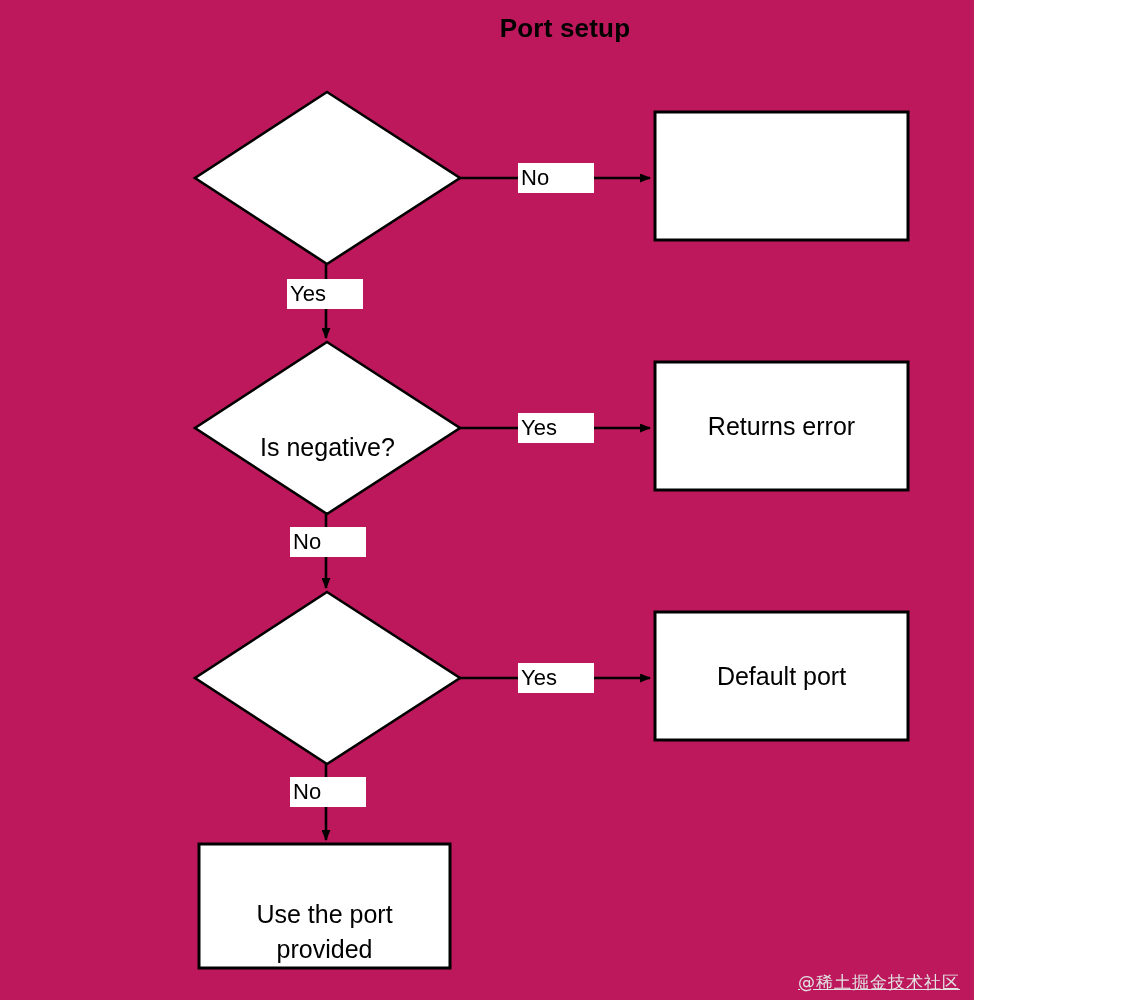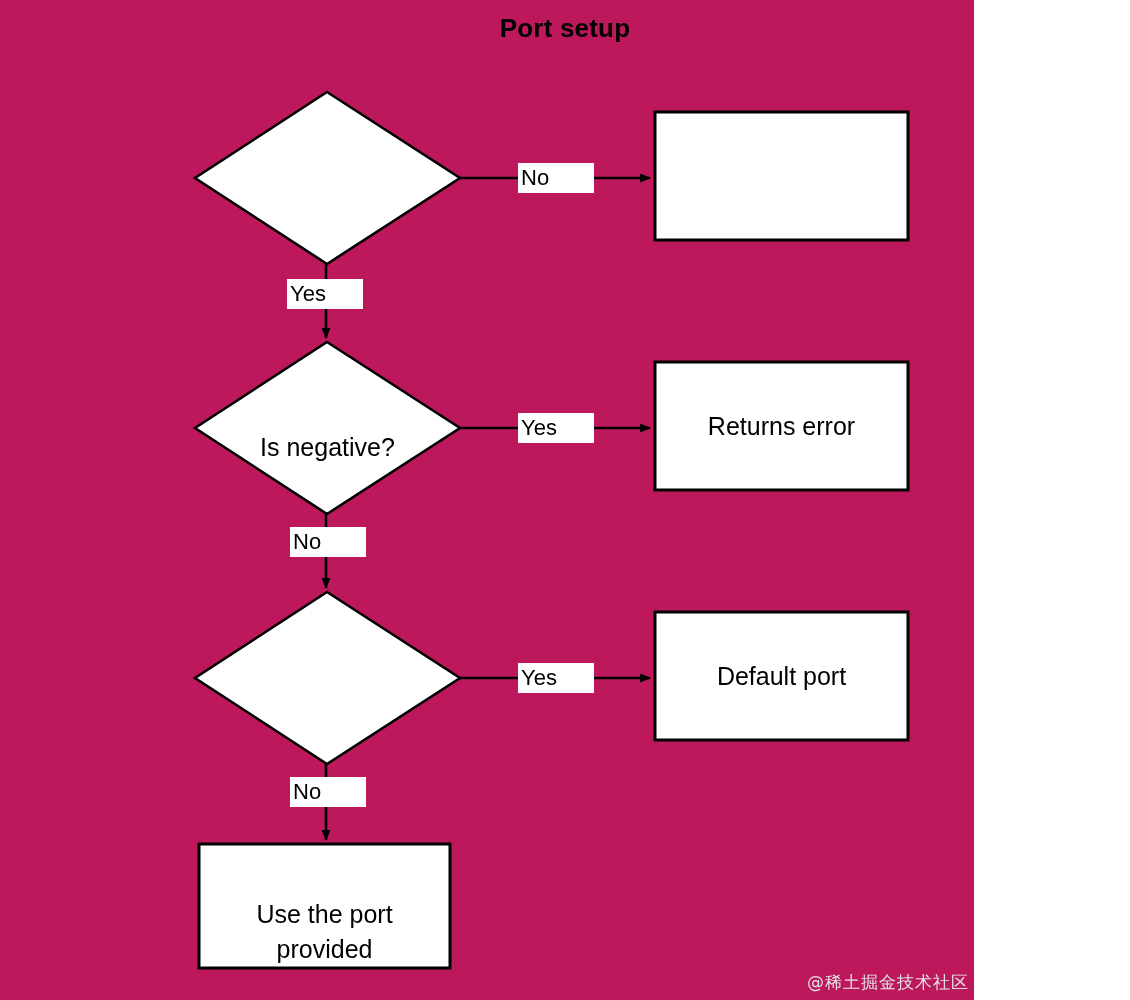--- a/index.html
+++ b/index.html
@@ -55,26 +55,27 @@
     font-size: 22px;
     font-family: Liberation Sans, sans-serif;
     color: #000000;
     background: #ffffff;
     text-align: left;
     line-height: 30px;
     padding: 0 3px;
   }
   .watermark {
     position: absolute;
-    right: 5px;
+    right: 14px;
     bottom: 6px;
     font-size: 17px;
     color: #e2e2e2;
     font-family: "DejaVu Sans", sans-serif;
     letter-spacing: 1px;
+    text-decoration: underline;
   }
 </style>
 </head>
 <body>
 
 <div id="canvas">
 
   <div class="diagram-title">Port setup</div>
 
   <svg id="flow-svg" viewBox="0 0 1130 1000" xmlns="http://www.w3.org/2000/svg">

